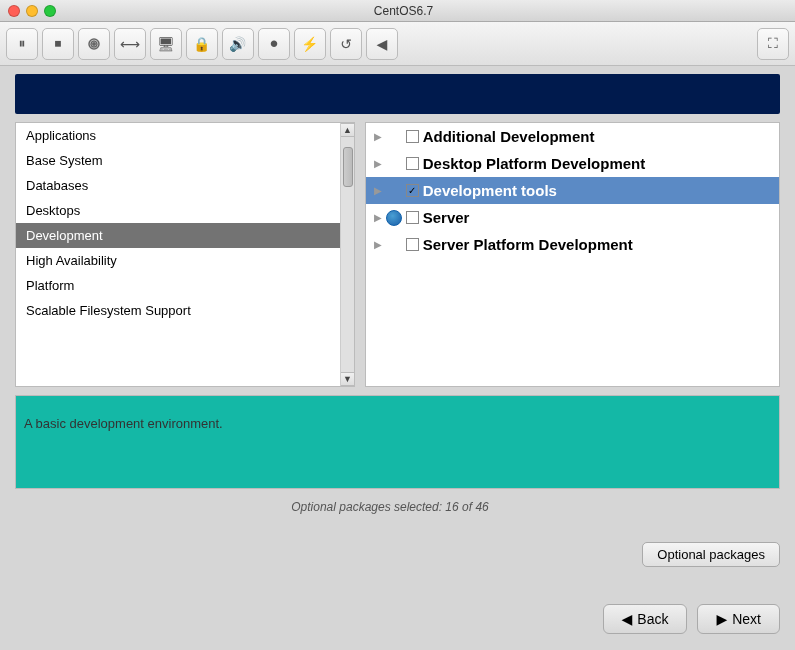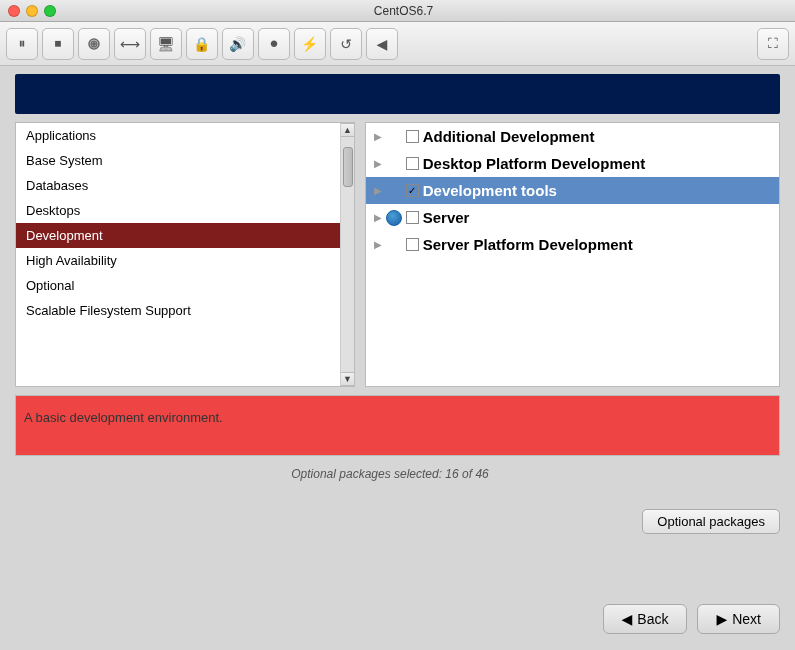--- a/index.html
+++ b/index.html
@@ -103,21 +103,21 @@
     }
 
     .list-item {
       padding: 5px 10px;
       cursor: pointer;
       white-space: nowrap;
       font-size: 13px;
       color: #000;
     }
     .list-item.selected {
-      background: #7f1d1d;
+      background: #737373;
       color: #fff;
     }
 
     
     .right-panel {
       flex: 1;
       height: 100%;
       background: #fff;
       border: 1px solid #bbb;
       overflow: hidden;
@@ -158,24 +158,24 @@
       font-weight: bold;
       color: #000;
     }
 
     
     .description-area {
       margin: 8px 15px;
     }
     .description-box {
       width: 100%;
-      height: 61px;
+      height: 94px;
       border: 1px solid #bbb;
-      background: #ef4444;
-      padding: 14px 8px;
+      background: #14b8a6;
+      padding: 20px 8px;
       font-size: 13px;
       color: #333;
       resize: none;
       font-family: inherit;
     }
 
     
     .optional-info {
       text-align: center;
       padding-right: 15px;
@@ -341,21 +341,21 @@
   <div class="left-panel">
     <div class="left-panel-inner">
       <div class="list-items-wrap">
 
       <div class="list-item">Applications</div>
           <div class="list-item">Base System</div>
           <div class="list-item">Databases</div>
           <div class="list-item">Desktops</div>
           <div class="list-item selected">Development</div>
           <div class="list-item">High Availability</div>
-          <div class="list-item">Optional</div>
+          <div class="list-item">Platform</div>
           <div class="list-item">Scalable Filesystem Support</div>
         </div>
       <div class="scrollbar-vert">
         <div class="scroll-up-arrow">▲</div>
         <div class="scroll-thumb-area">
           <div class="scroll-thumb"></div>
         </div>
         <div class="scroll-down-arrow">▼</div>
       </div>
     </div>

